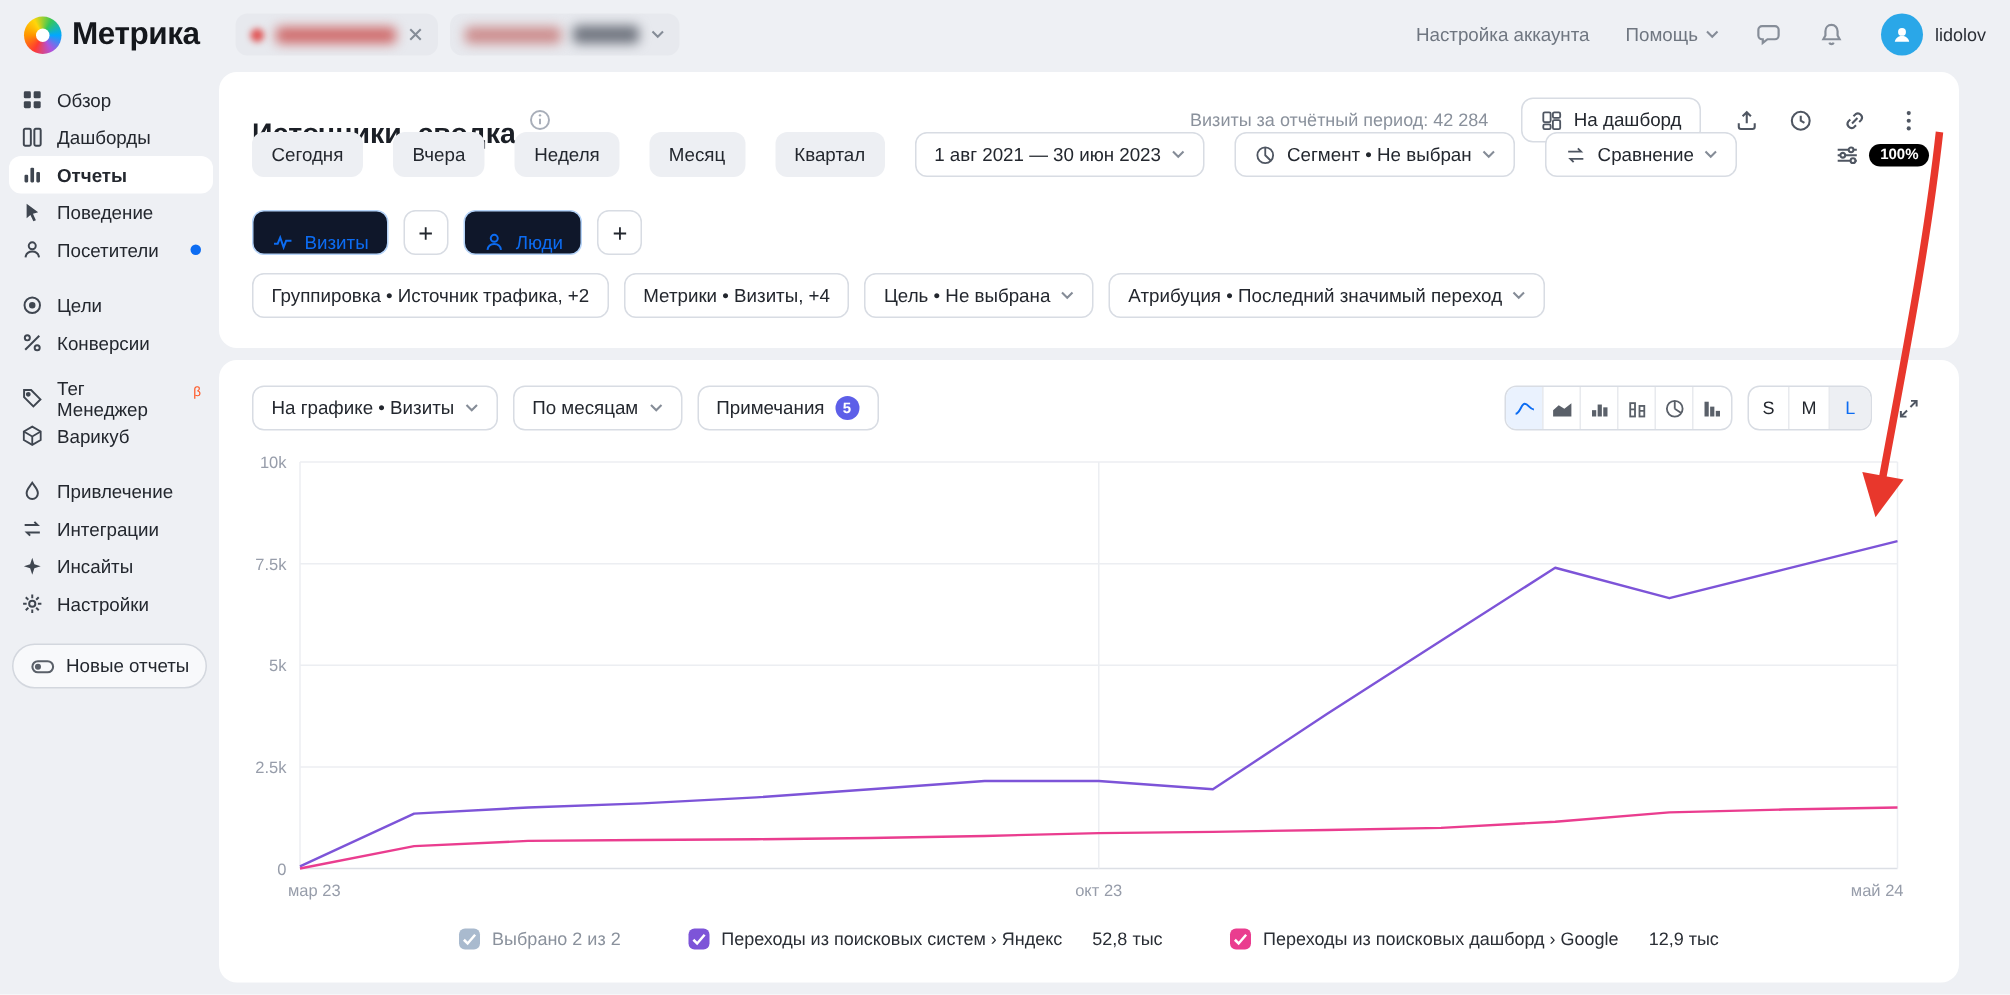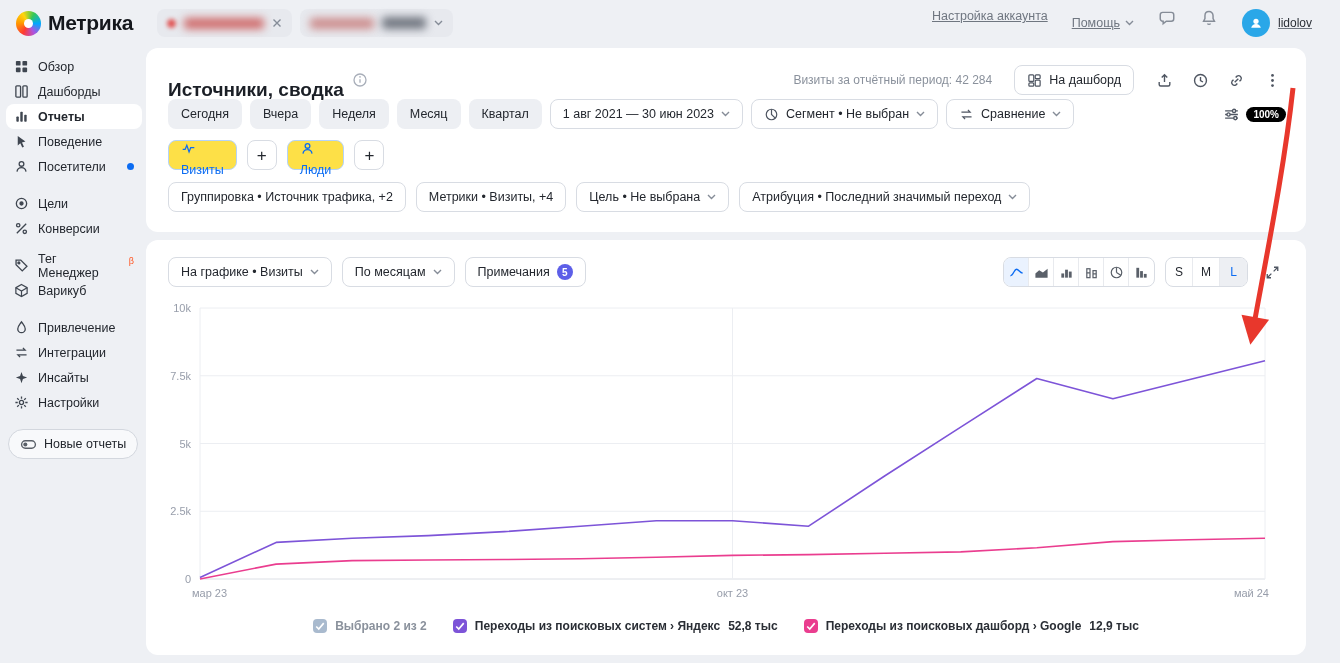--- a/index.html
+++ b/index.html
@@ -8,34 +8,34 @@
     position: relative;
     background: #eef0f4;
     font-family: "Liberation Sans", sans-serif;
     color: #23272e;
     overflow: hidden;
   }
   svg { display:block; }
   button { font-family: inherit; cursor: pointer; }
 
   
-  .header { position:absolute; top:0; left:0; right:12px; height:46px; display:flex; align-items:center; padding:0 16px; }
+  .header { position:absolute; top:0; left:0; right:0; height:46px; display:flex; align-items:center; padding:0 16px; }
   .logo { display:flex; align-items:center; gap:7px; }
   .logo-mark { width:25px; height:25px; border-radius:50%; position:relative;
     background: conic-gradient(from 210deg, #ff3b30, #ff9500 60deg, #ffd60a 120deg, #34c759 180deg, #00a8ff 240deg, #af52de 300deg, #ff3b30 360deg); }
   .logo-mark::after { content:""; position:absolute; inset:8px; background:#fff; border-radius:50%; }
   .logo-text { font-size:21px; font-weight:700; color:#14171c; letter-spacing:-0.3px; }
   .counters { display:flex; gap:8px; margin-left:24px; }
   .counter-pill { height:28px; background:#e7e9ee; border-radius:8px; display:flex; align-items:center; gap:8px; padding:0 10px; cursor:pointer; }
   .blur-dot { width:9px; height:9px; border-radius:50%; background:#e05555; filter:blur(2px); }
   .blur-bar-red { width:80px; height:11px; border-radius:3px; background:#cf6a6a; filter:blur(4px); }
   .blur-bar-pink { width:64px; height:11px; border-radius:3px; background:#cc8b8b; filter:blur(4px); }
   .blur-bar-dark { width:44px; height:12px; border-radius:3px; background:#70757f; filter:blur(4px); }
   .x-icn, .chev { display:flex; color:#858c97; }
-  .hdr-right { margin-left:auto; display:flex; gap:24px; color:#6f7680; font-size:12.5px;text-decoration:underline; }
+  .hdr-right { margin-left:auto; display:flex; align-items:center; gap:24px; color:#6f7680; font-size:12.5px; }
   .hdr-link { cursor:pointer; }
   .hdr-help { display:flex; align-items:center; gap:5px; cursor:pointer; }
   .hdr-icn { width:18px; height:18px; color:#868d98; cursor:pointer; }
   .hdr-user { display:flex; align-items:center; gap:8px; cursor:pointer; }
   .avatar { width:28px; height:28px; border-radius:50%; background:#2aa7e8; display:flex; align-items:center; justify-content:center; }
   .username { color:#2a2e35; font-size:12px; }
 
   
   .sidebar { position:absolute; top:46px; left:0; width:148px; bottom:0; padding:8px 6px; font-size:12.5px; }
   .sb-item { display:flex; align-items:center; gap:9px; height:25px; padding:0 8px; border-radius:8px; cursor:pointer; color:#23272e; }
@@ -48,65 +48,65 @@
   .sb-new { margin:14px 0 0 2px; display:inline-flex; align-items:center; gap:7px; height:30px; padding:0 11px;
     border:1px solid #d3d7de; border-radius:16px; background:#f8f9fb; font-size:12.5px; color:#23272e; cursor:pointer; }
   .toggle-icn { width:17px; height:17px; color:#5a6069; display:flex; }
 
   
   .card { position:absolute; left:146px; width:1160px; background:#fff; border-radius:12px; }
   .card1 { top:48px; height:184px; }
   .card2 { top:240px; height:415px; }
   .row { position:absolute; left:22px; right:20px; display:flex; align-items:center; }
   .row-title { top:14px; height:36px; gap:8px; }
-  .row-tabs { top:51px; height:30px; gap:8px; }
+  .row-tabs { top:40px; height:30px; gap:20px; }
   .row-metrics { top:92px; height:30px; gap:10px; }
   .row-filters { top:134px; height:30px; gap:10px;align-items:center; }
   h1 { font-size:19px; font-weight:700; color:#1b1f26;margin-top:20px; }
   .info-i { width:16px; height:16px; color:#a8aeb9; display:flex; cursor:pointer; }
   .visits-label { margin-left:auto; color:#8a919c; font-size:12px; margin-right:14px; }
   .btn-dash { display:flex; align-items:center; gap:7px; height:30px; padding:0 12px; background:#fff;
     border:1px solid #d8dce3; border-radius:8px; font-size:12.5px; color:#23272e; margin-right:8px; }
   .tool-btn { width:28px; height:28px; display:flex; align-items:center; justify-content:center; color:#4f5662; background:none; border:none; }
   .tool-btn svg { width:17px; height:17px; }
 
   .tab-gray { height:30px; padding:0 13px; background:#edeff3; border:none; border-radius:8px; font-size:12.5px; color:#23272e; }
   .pill-white { display:flex; align-items:center; gap:7px; height:30px; padding:12px 12px; background:#fff;
     border:1px solid #d8dce3; border-radius:8px; font-size:12.5px; color:#23272e; white-space:nowrap; }
   .pill-icn { width:15px; height:15px; color:#4f5662; display:flex; }
   .sampling { margin-left:auto; display:flex; align-items:center; gap:6px; cursor:pointer; }
   .sliders-icn { width:17px; height:17px; color:#4f5662; display:flex; }
   .badge-blue { background:#000000; color:#fff; font-size:10px; font-weight:700; padding:2px 7px; border-radius:10px; }
-  .pill-blue { display:flex; align-items:flex-start; gap:7px; height:30px; padding:0 12px; background:#fde047;
-    border:1px solid #b5d3f8; border-radius:8px; color:#0c6cf2; font-size:12.5px;flex-direction:column; }
+  .pill-blue { display:flex; align-items:flex-end; gap:7px; height:30px; padding:0 12px; background:#0f172a;
+    border:1px solid #b5d3f8; border-radius:8px; color:#0c6cf2; font-size:12.5px; }
   .pill-blue .pill-icn { color:#0c6cf2; }
   .btn-plus { width:30px; height:30px; border:1px solid #d8dce3; border-radius:8px; background:#fff; font-size:17px; color:#23272e; line-height:1; }
 
   
   .row-chart-controls { top:16px; height:32px; gap:10px; }
   .badge-purple { min-width:16px; height:16px; border-radius:50%; background:#5d5fe8; color:#fff; font-size:10px; font-weight:700;
     display:flex; align-items:center; justify-content:center; padding:0 2px; }
   .seg { display:flex; border:1px solid #d8dce3; border-radius:8px; overflow:hidden; height:30px; background:#fff; }
   .seg-cell { width:25px; display:flex; align-items:center; justify-content:center; color:#5a6069; border-right:1px solid #e8eaee; cursor:pointer; }
   .seg-cell:last-child { border-right:none; }
   .seg-cell svg { width:15px; height:15px; }
   .seg-cell.active { background:#eaf2fe; color:#0c6cf2; }
   .sml-cell { width:27px; font-size:12px; color:#23272e; }
   .sml-cell.active { background:#edeff3; }
   .seg-group-right { margin-left:auto; display:flex; align-items:center; gap:10px; }
   .expand-btn { width:28px; height:28px; display:flex; align-items:center; justify-content:center; color:#4f5662; background:none; border:none; }
   .chart-area { position:absolute; left:10px; top:52px; width:1140px; height:318px; }
   .tick { font-family:"Liberation Sans",sans-serif; font-size:11px; fill:#979daa; }
 
-  .legend { position:absolute; left:0; right:0; bottom:22px; display:flex; justify-content:center; align-items:center; gap:26px; font-size:12px; color:#2a2e35;font-weight:bold; }
+  .legend { position:absolute; left:0; right:0; bottom:22px; display:flex; justify-content:center; align-items:center; gap:45px; font-size:12px; color:#2a2e35; }
   .lg-item { display:flex; align-items:center; gap:8px; cursor:pointer; }
   .cb { width:14px; height:14px; border-radius:4px; display:flex; align-items:center; justify-content:center; flex:0 0 14px; }
   .cb-gray { background:#a9bace; }
   .lg-gray { color:#8a919c; }
-  .lg-val { margin-left:0; color:#2a2e35; }
+  .lg-val { margin-left:12px; color:#2a2e35; }
 
   .arrow-overlay { position:absolute; left:0; top:0; pointer-events:none; z-index:50; }
 </style>
 </head>
 <body>
 
 <div class="header">
   <div class="logo">
     <span class="logo-mark"></span>
     <span class="logo-text">Метрика</span>

